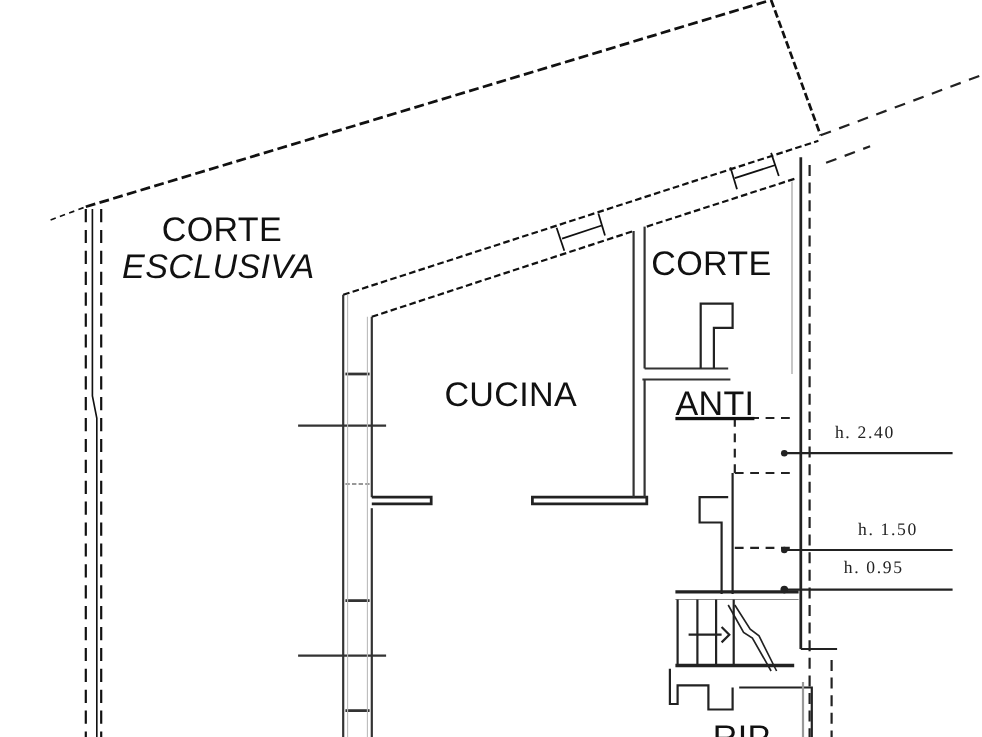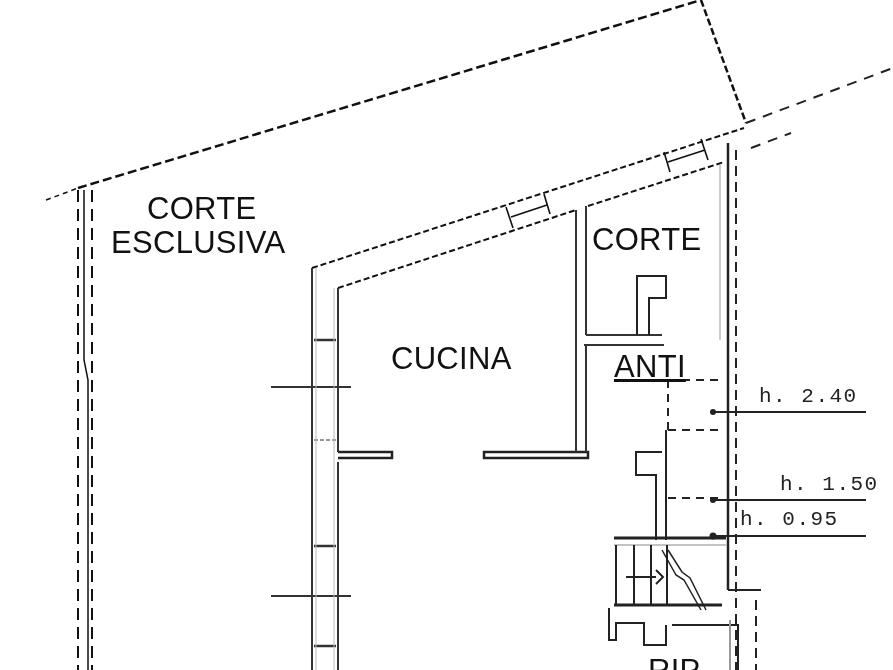--- a/index.html
+++ b/index.html
@@ -9,23 +9,23 @@
     position: absolute;
     font-family: "Liberation Sans", "DejaVu Sans", sans-serif;
     color: #111111;
     font-size: 31px;
     line-height: 1;
     letter-spacing: 0.3px;
     white-space: nowrap;
   }
   .height-label {
     position: absolute;
-    font-family: Liberation Mono, monospace;
+    font-family: Liberation Serif, serif;
     color: #222222;
-    font-size: 21px;
+    font-size: 16px;
     line-height: 1;
     letter-spacing: 1.5px;
     white-space: nowrap;
     text-align: center;
   }
 </style>
 </head>
 <body>
 
 <div id="plan">
@@ -142,22 +142,22 @@
       <path d="M695 536 L850 536"></path>
     </g>
     <g fill="#222">
       <circle cx="697" cy="412" r="3"></circle>
       <circle cx="697" cy="500" r="3"></circle>
       <circle cx="697" cy="536" r="3.5"></circle>
     </g>
   </svg>
 
   <div class="room-label" style="left:131px; top:193px;">CORTE</div>
-  <div class="room-label" style="left:95px; top:227px;">ESCLUSIVA</div>
+  <div class="room-label" style="left:95px; top:227px;font-style:italic;">ESCLUSIVA</div>
   <div class="room-label" style="left:576px; top:224px;">CORTE</div>
-  <div class="room-label" style="left:375px; top:343px;">CUCINA</div>
+  <div class="room-label" style="left:388px; top:343px;">CUCINA</div>
   <div class="room-label" style="left:598px; top:351px;text-decoration:underline;">ANTI</div>
   <div class="room-label" style="left:632px; top:655px;">RIP.</div>
 
   <div class="height-label" style="left:743px; top:386px;">h. 2.40</div>
   <div class="height-label" style="left:764px; top:474px;">h. 1.50</div>
-  <div class="height-label" style="left:724px; top:509px;">h. 0.95</div>
+  <div class="height-label" style="left:751px; top:509px;">h. 0.95</div>
 </div>
 
 </body></html>

